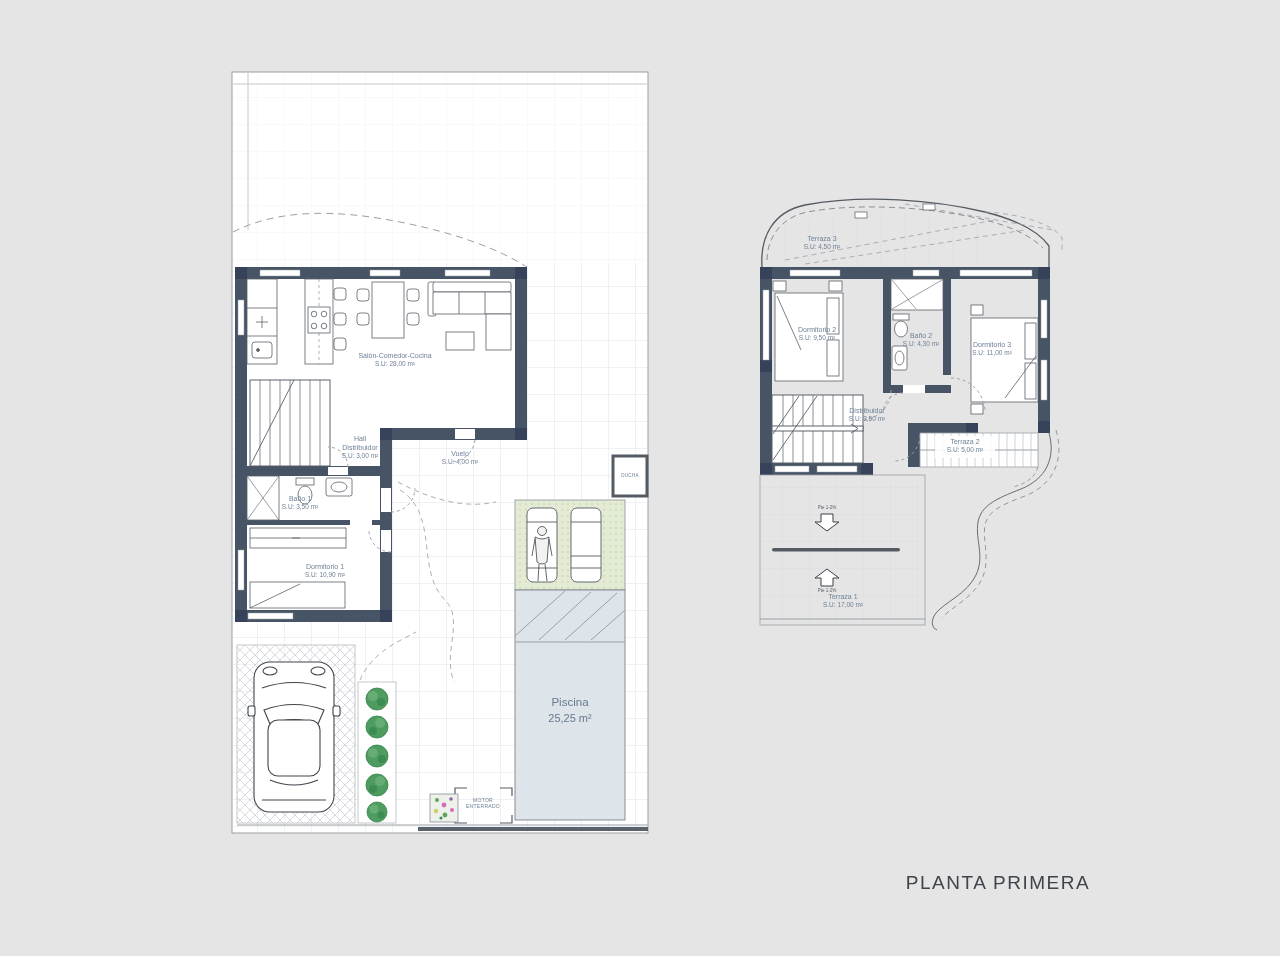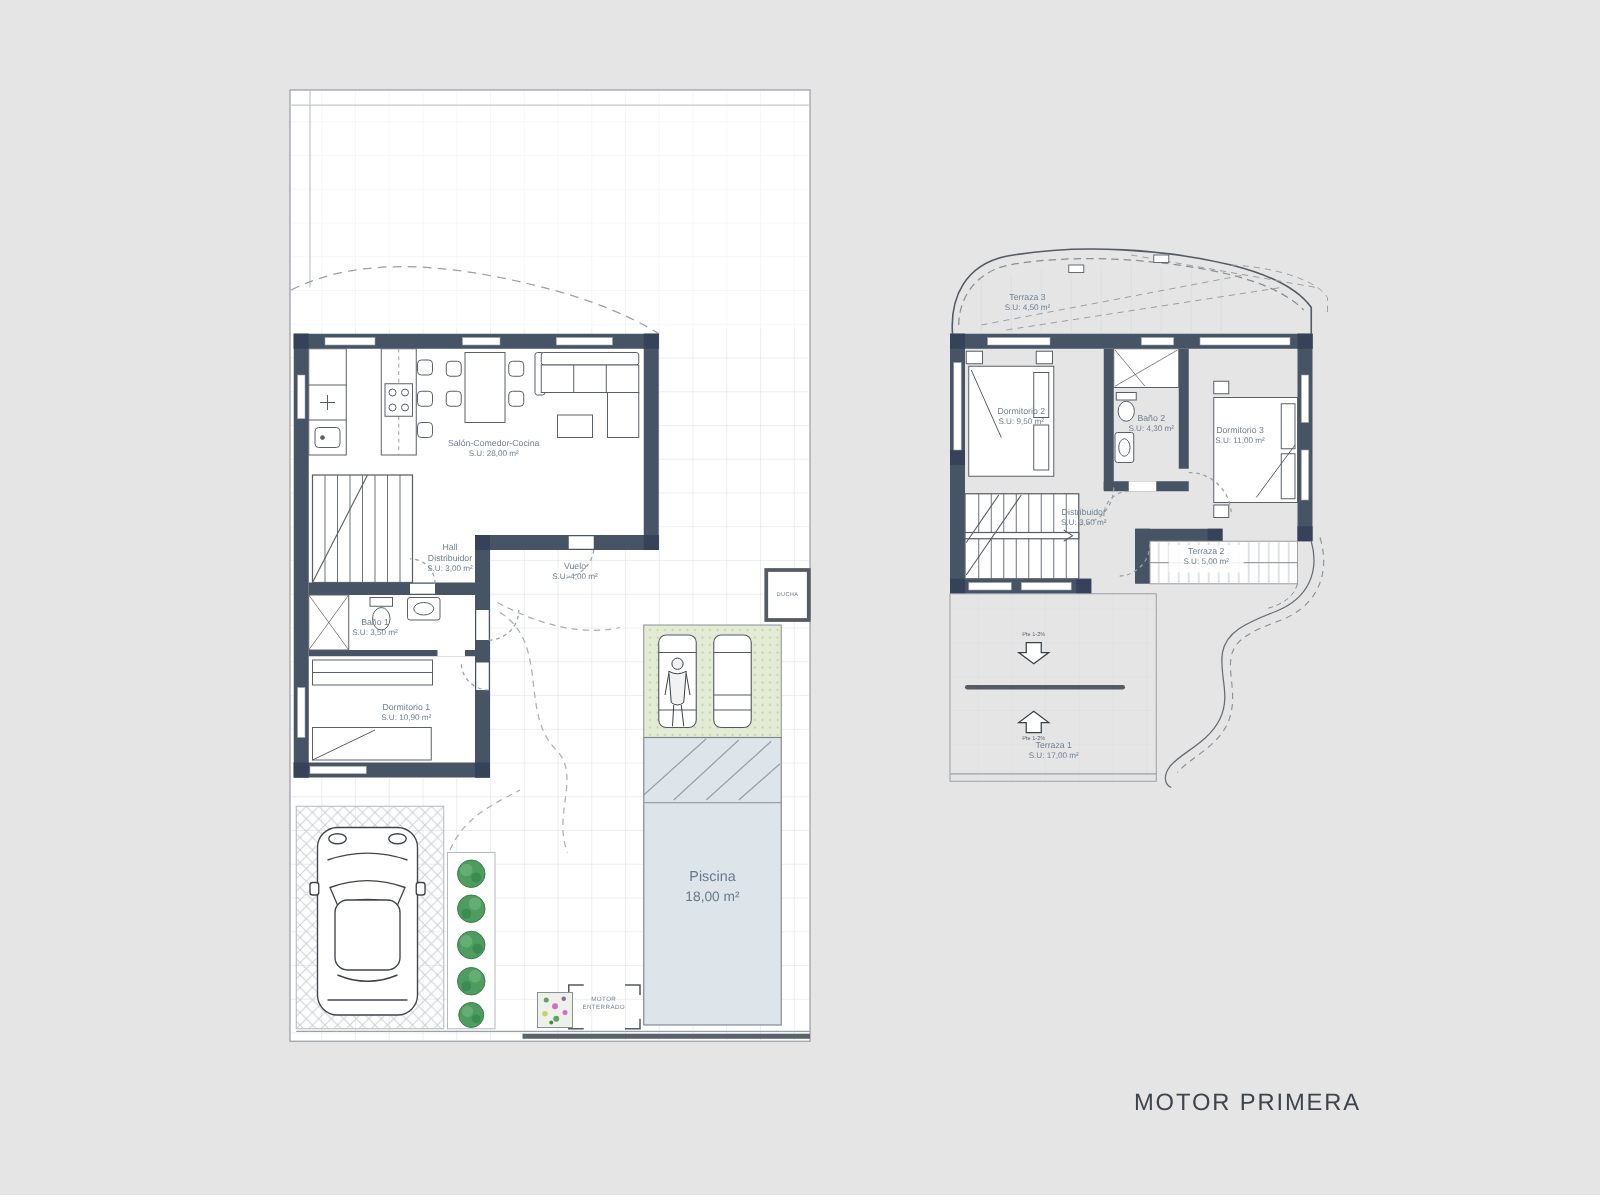--- a/index.html
+++ b/index.html
@@ -268,21 +268,21 @@
     <div class="room-label" style="left:55px;top:492px;width:80px;">
       <span>Dormitorio 1</span>
       <span class="area">S.U: 10,90 m²</span>
     </div>
     <div class="room-label" style="left:195px;top:379px;width:70px;">
       <span>Vuelo</span>
       <span class="area">S.U: 4,00 m²</span>
     </div>
     <div class="room-label big" style="left:290px;top:625px;width:100px;">
       <span>Piscina</span>
-      <span class="area">18,00 m²</span>
+      <span class="area">25,25 m²</span>
     </div>
     <div class="tiny-label" style="left:385px;top:403px;width:30px;font-size:4.5px;">DUCHA</div>
     <div class="tiny-label" style="left:235px;top:727px;width:36px;">MOTOR ENTERRADO</div>
   </div>
 
   <div class="plan plan-first">
     <svg width="315" height="450" viewBox="0 0 315 450">
       <defs>
         <pattern id="g27b" width="27" height="27" patternUnits="userSpaceOnUse">
           <path d="M27 0H0V27" fill="none" stroke="#dadde0" stroke-width="0.8"></path>
@@ -424,14 +424,14 @@
       <span class="area">S.U: 5,00 m²</span>
     </div>
     <div class="room-label" style="left:53px;top:402px;width:70px;">
       <span>Terraza 1</span>
       <span class="area">S.U: 17,00 m²</span>
     </div>
     <div class="pte-label" style="left:54px;top:316px;width:36px;">Pte 1-2%</div>
     <div class="pte-label" style="left:54px;top:399px;width:36px;">Pte 1-2%</div>
   </div>
 
-  <div class="plan-title" style="left:838px;top:872px;">MOTOR PRIMERA</div>
+  <div class="plan-title" style="left:838px;top:872px;">PLANTA PRIMERA</div>
 </div>
 
 </body></html>

